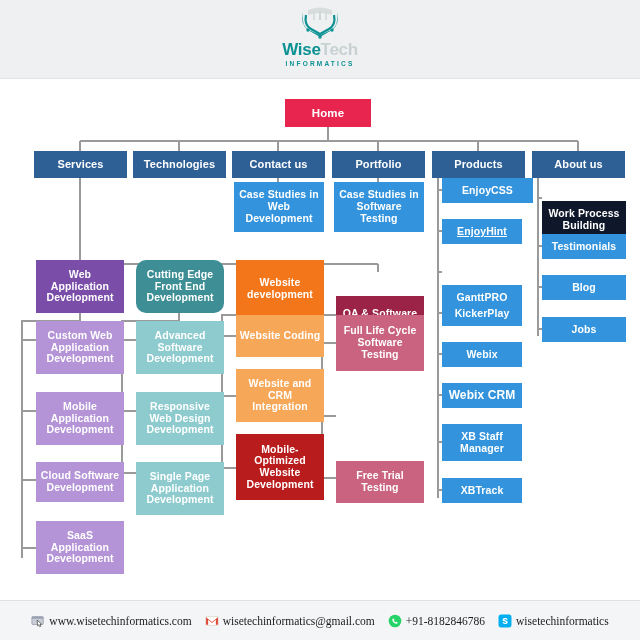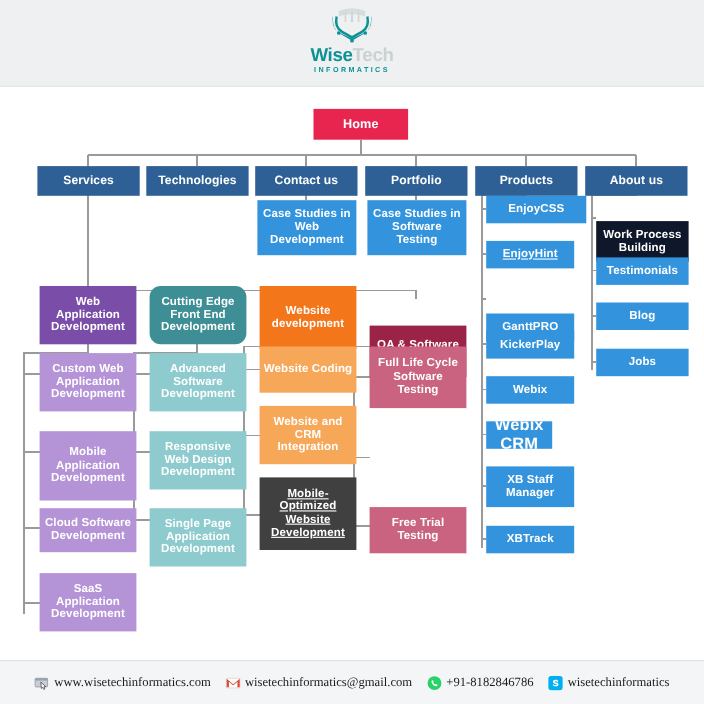--- a/index.html
+++ b/index.html
@@ -178,44 +178,44 @@
   <div class="node c-nav" style="left: 532px; top: 73px; width: 93px; height: 27px; font-size: 11px; background: rgb(46, 96, 150);">About us</div>
 
   <div class="node c-blue" style="left: 234px; top: 104px; width: 90px; height: 50px; font-size: 10.5px; background: rgb(51, 148, 221);">Case Studies in Web Development</div>
   <div class="node c-blue" style="left: 334px; top: 104px; width: 90px; height: 50px; font-size: 10.5px; background: rgb(51, 148, 221);">Case Studies in Software Testing</div>
 
   <div class="node c-blue" style="left: 442px; top: 100px; width: 91px; height: 25px; font-size: 10.5px; background: rgb(51, 148, 221);">EnjoyCSS</div>
   <div class="node c-blue" style="left: 442px; top: 141px; width: 80px; height: 25px; font-size: 10.5px; background: rgb(51, 148, 221); text-decoration: underline;">EnjoyHint</div>
   <div class="node c-blue" style="left: 442px; top: 182px; width: 80px; height: 25px; font-size: 10.5px; background: rgb(51, 148, 221); margin-top: 25px;">GanttPRO</div>
   <div class="node c-blue" style="left: 442px; top: 223px; width: 80px; height: 25px; font-size: 10.5px; background: rgb(51, 148, 221);">KickerPlay</div>
   <div class="node c-blue" style="left: 442px; top: 264px; width: 80px; height: 25px; font-size: 10.5px; background: rgb(51, 148, 221);">Webix</div>
-  <div class="node c-blue" style="left: 442px; top: 305px; width: 60px; height: 25px; font-size: 15px; background: rgb(51, 148, 221);">Webix CRM</div>
+  <div class="node c-blue" style="left: 442px; top: 305px; width: 80px; height: 25px; font-size: 12px; background: rgb(51, 148, 221);">Webix CRM</div>
   <div class="node c-blue" style="left: 442px; top: 346px; width: 80px; height: 37px; font-size: 10.5px; background: rgb(51, 148, 221);">XB Staff Manager</div>
   <div class="node c-blue" style="left: 442px; top: 400px; width: 80px; height: 25px; font-size: 10.5px; background: rgb(51, 148, 221);">XBTrack</div>
 
   <div class="node c-blue" style="left: 542px; top: 102px; width: 84px; height: 37px; font-size: 10.5px; background: #0f172a; margin-top: 21px;">Work Process Building</div>
   <div class="node c-blue" style="left: 542px; top: 156px; width: 84px; height: 25px; font-size: 10.5px; background: rgb(51, 148, 221);">Testimonials</div>
   <div class="node c-blue" style="left: 542px; top: 197px; width: 84px; height: 25px; font-size: 10.5px; background: rgb(51, 148, 221);">Blog</div>
   <div class="node c-blue" style="left: 542px; top: 239px; width: 84px; height: 25px; font-size: 10.5px; background: rgb(51, 148, 221);">Jobs</div>
 
   <div class="node c-purple" style="left: 36px; top: 182px; width: 88px; height: 53px; font-size: 10.5px; background: rgb(122, 77, 168);">Web Application Development</div>
   <div class="node c-purple-l" style="left: 36px; top: 243px; width: 88px; height: 53px; font-size: 10.5px; background: rgb(180, 148, 214);">Custom Web Application Development</div>
-  <div class="node c-purple-l" style="left: 36px; top: 314px; width: 88px; height: 63px; font-size: 10.5px; background: rgb(180, 148, 214);">Mobile Application Development</div>
+  <div class="node c-purple-l" style="left: 36px; top: 314px; width: 88px; height: 53px; font-size: 10.5px; background: rgb(180, 148, 214);">Mobile Application Development</div>
   <div class="node c-purple-l" style="left: 36px; top: 384px; width: 88px; height: 40px; font-size: 10.5px; background: rgb(180, 148, 214);">Cloud Software Development</div>
   <div class="node c-purple-l" style="left: 36px; top: 443px; width: 88px; height: 53px; font-size: 10.5px; background: rgb(180, 148, 214);">SaaS Application Development</div>
 
   <div class="node c-teal" style="left: 136px; top: 182px; width: 88px; height: 53px; font-size: 10.5px; background: rgb(61, 142, 149);">Cutting Edge Front End Development</div>
   <div class="node c-teal-l" style="left: 136px; top: 243px; width: 88px; height: 53px; font-size: 10.5px; background: rgb(142, 203, 206);">Advanced Software Development</div>
   <div class="node c-teal-l" style="left: 136px; top: 314px; width: 88px; height: 53px; font-size: 10.5px; background: rgb(142, 203, 206);">Responsive Web Design Development</div>
   <div class="node c-teal-l" style="left: 136px; top: 384px; width: 88px; height: 53px; font-size: 10.5px; background: rgb(142, 203, 206);">Single Page Application Development</div>
 
   <div class="node c-orange" style="left: 236px; top: 182px; width: 88px; height: 57px; font-size: 10.5px; background: rgb(244, 118, 27);">Website development</div>
   <div class="node c-orange-light" style="left: 236px; top: 237px; width: 88px; height: 42px; font-size: 10.5px; background: rgb(247, 167, 88);">Website Coding</div>
   <div class="node c-orange-light" style="left: 236px; top: 291px; width: 88px; height: 53px; font-size: 10.5px; background: rgb(247, 167, 88);">Website and CRM Integration</div>
-  <div class="node c-orange-light" style="left: 236px; top: 356px; width: 88px; height: 66px; font-size: 10.5px; background: #404040; text-decoration: underline;">Mobile-Optimized Website Development</div>
+  <div class="node c-orange-light" style="left: 236px; top: 356px; width: 88px; height: 66px; font-size: 10.5px; background: #b91c1c;">Mobile-Optimized Website Development</div>
 
   <div class="node c-maroon" style="left: 336px; top: 182px; width: 88px; height: 47px; font-size: 10.5px; background: rgb(155, 35, 71); margin-top: 36px;">QA &amp; Software Testing</div>
   <div class="node c-pink" style="left: 336px; top: 237px; width: 88px; height: 56px; font-size: 10.5px; background: rgb(201, 99, 127);">Full Life Cycle Software Testing</div>
   <div class="node c-pink" style="left: 336px; top: 383px; width: 88px; height: 42px; font-size: 10.5px; background: rgb(201, 99, 127);">Free Trial Testing</div>
 
 </div>
 
 <div id="footer-band">
 
   <div class="f-item">

